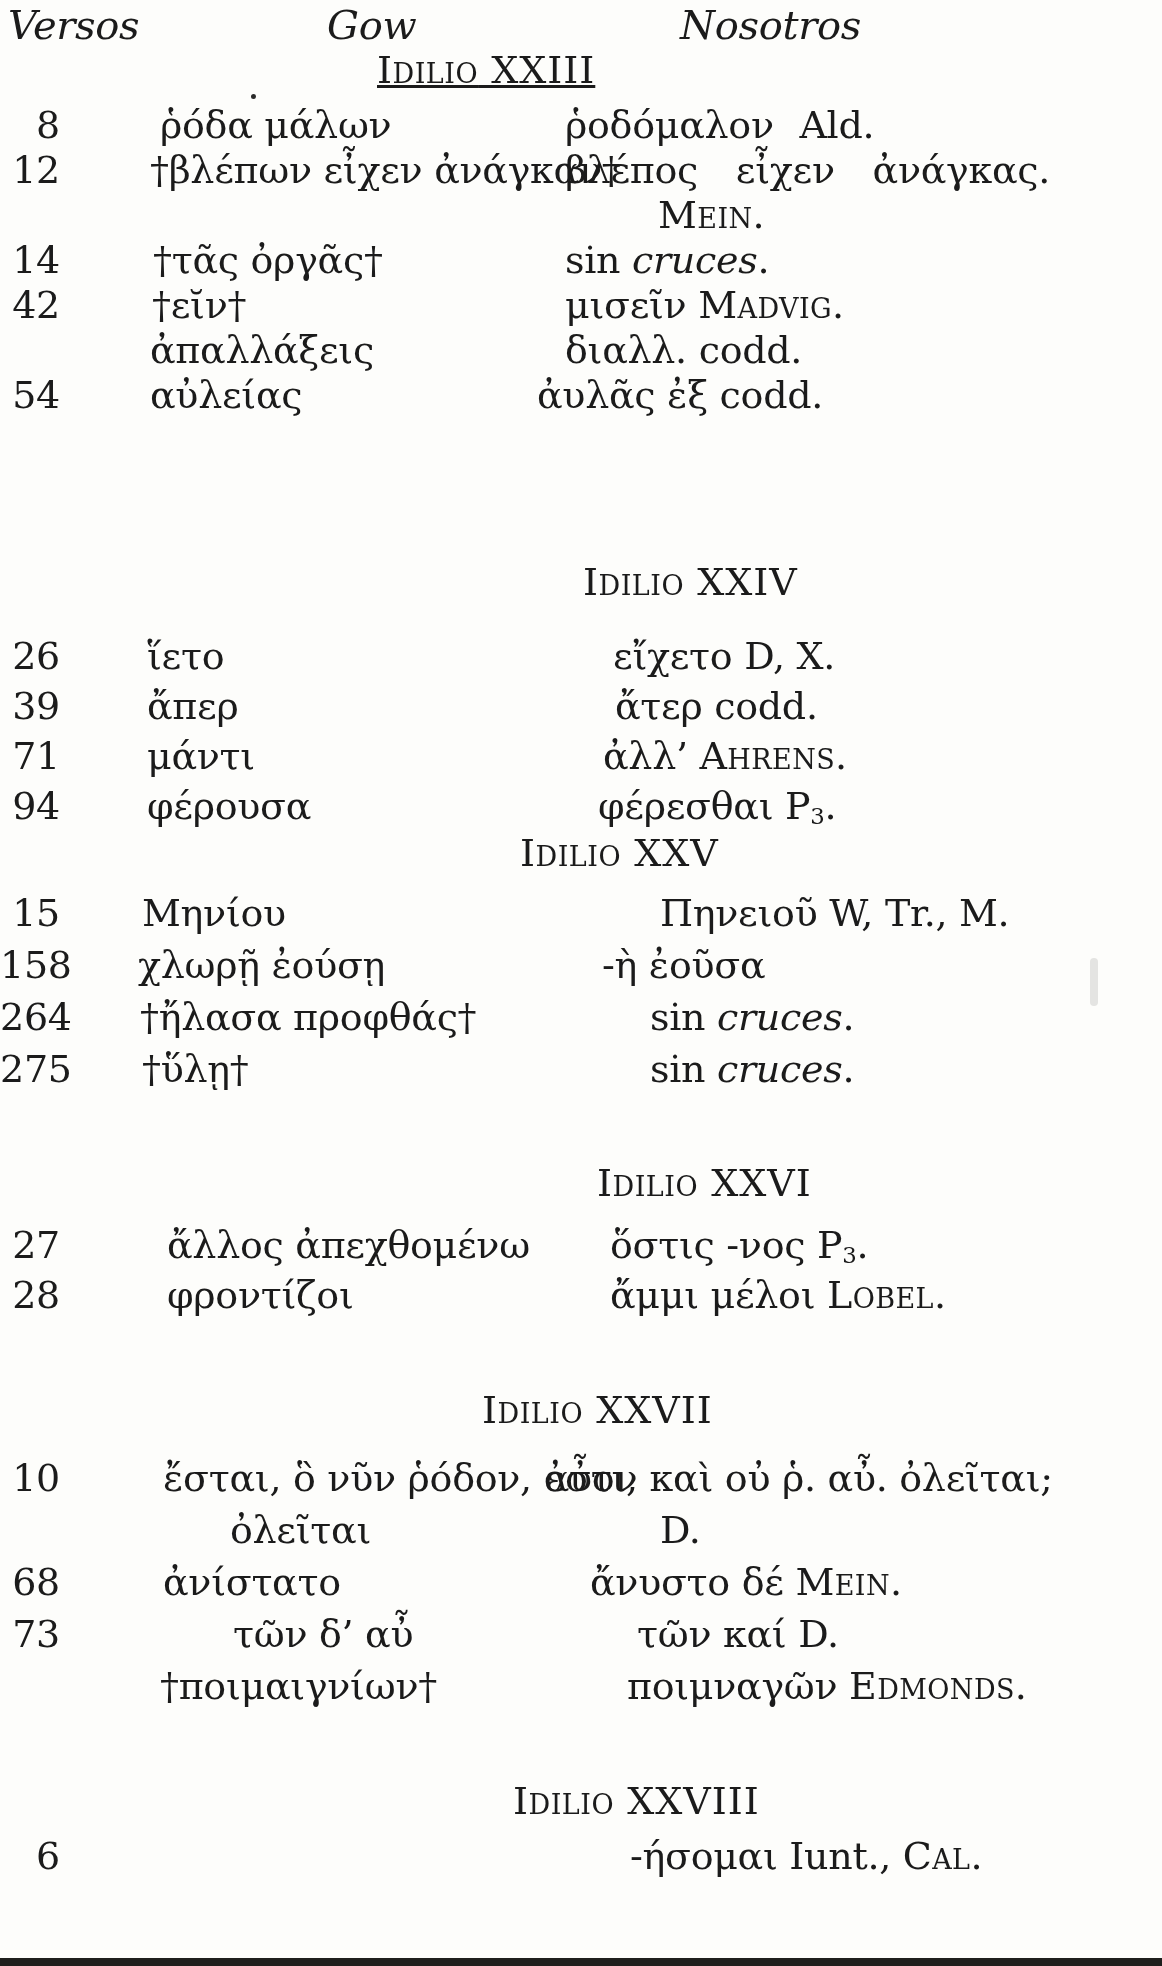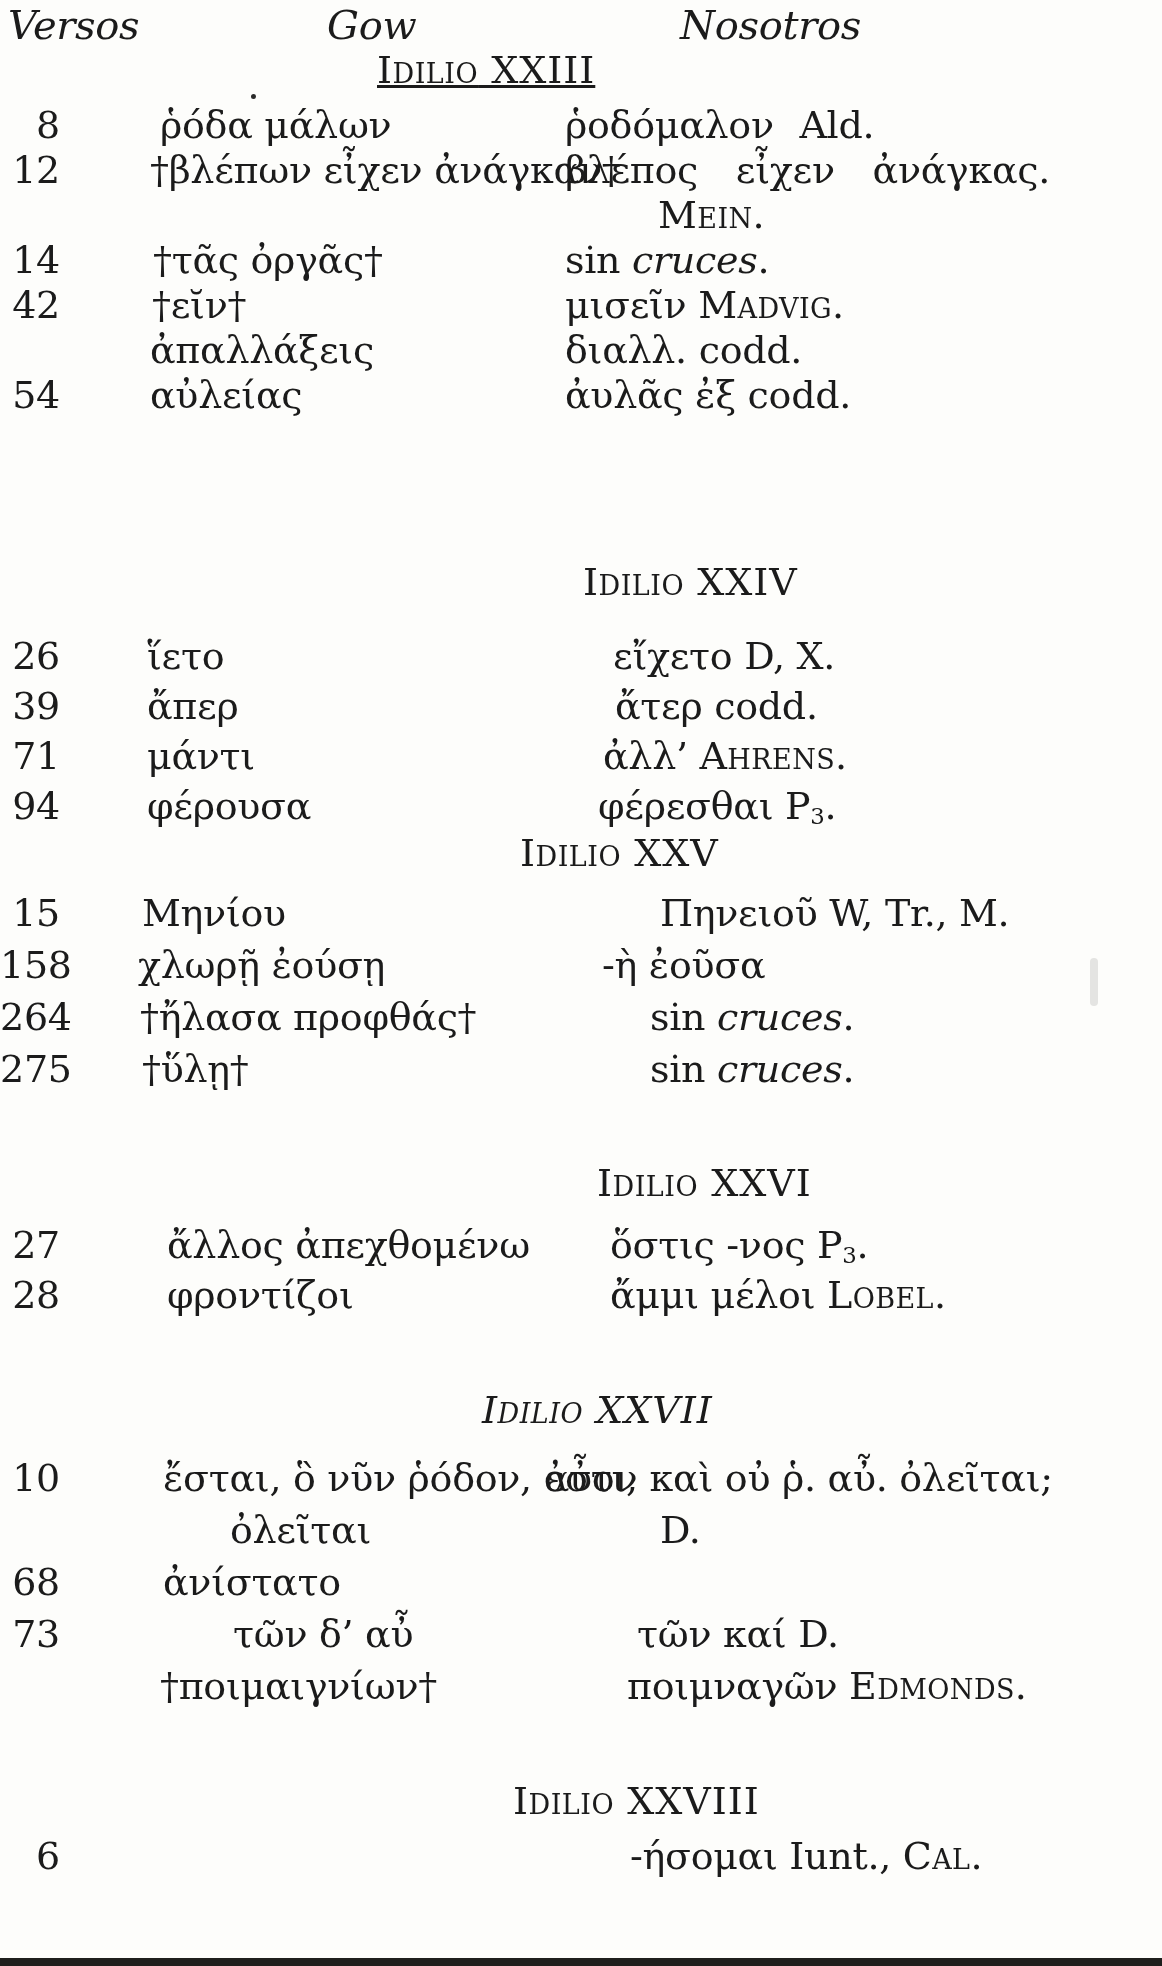--- a/index.html
+++ b/index.html
@@ -83,21 +83,21 @@
             <span class="cell" style="left: 565px;"><span>μισεῖν </span><span class="sc">Madvig.</span></span>
           </div>
           <div class="row">
             <span class="verse"></span>
             <span class="cell" style="left: 150px;"><span>ἀπαλλάξεις</span></span>
             <span class="cell" style="left: 565px;"><span>διαλλ. codd.</span></span>
           </div>
           <div class="row">
             <span class="verse">54</span>
             <span class="cell" style="left: 150px;"><span>αὐλείας</span></span>
-            <span class="cell" style="left: 565px;"><span>ἀυλᾶς ἐξ codd.</span></span>
+            <span class="cell" style="left: 537px;"><span>ἀυλᾶς ἐξ codd.</span></span>
           </div>
         </div>
       </div>
       <div class="section s1">
         <div class="section-title" style="padding-left: 583px;"><span class="sc">Idilio</span><span class="numeral"> XXIV</span></div>
         <div class="rows">
           <div class="row">
             <span class="verse">26</span>
             <span class="cell" style="left: 147px;"><span>ἵετο</span></span>
             <span class="cell" style="left: 613px;"><span>εἴχετο D, X.</span></span>
@@ -153,35 +153,36 @@
             <span class="cell" style="left: 610px;"><span>ὅστις -νος P</span><span class="sub">3</span><span>.</span></span>
           </div>
           <div class="row">
             <span class="verse">28</span>
             <span class="cell" style="left: 167px;"><span>φροντίζοι</span></span>
             <span class="cell" style="left: 610px;"><span>ἄμμι μέλοι </span><span class="sc">Lobel.</span></span>
           </div>
         </div>
       </div>
       <div class="section s4">
-        <div class="section-title" style="padding-left: 482px; font-style: italic;"><span class="sc">Idilio</span><span class="numeral"> XXVII</span></div>
+        <div class="section-title" style="padding-left: 482px;"><span class="sc">Idilio</span><span class="numeral"> XXVII</span></div>
         <div class="rows">
           <div class="row">
             <span class="verse">10</span>
             <span class="cell" style="left: 163px;"><span>ἔσται, ὃ νῦν ῥόδον, αὖον</span></span>
             <span class="cell" style="left: 545px;"><span>ἐστι, καὶ οὐ ῥ. αὖ. ὀλεῖται;</span></span>
           </div>
           <div class="row">
             <span class="verse"></span>
             <span class="cell" style="left: 230px;"><span>ὀλεῖται</span></span>
             <span class="cell" style="left: 660px;"><span>D.</span></span>
           </div>
           <div class="row">
             <span class="verse">68</span>
             <span class="cell" style="left: 163px;"><span>ἀνίστατο</span></span>
+            <span class="cell" style="left: 590px;"><span>ἄνυστο δέ </span><span class="sc">Mein.</span></span>
           </div>
           <div class="row">
             <span class="verse">73</span>
             <span class="cell" style="left: 233px;"><span>τῶν δ’ αὖ</span></span>
             <span class="cell" style="left: 637px;"><span>τῶν καί D.</span></span>
           </div>
           <div class="row">
             <span class="verse"></span>
             <span class="cell" style="left: 160px;"><span>†ποιμαιγνίων†</span></span>
             <span class="cell" style="left: 627px;"><span>ποιμναγῶν </span><span class="sc">Edmonds.</span></span>

